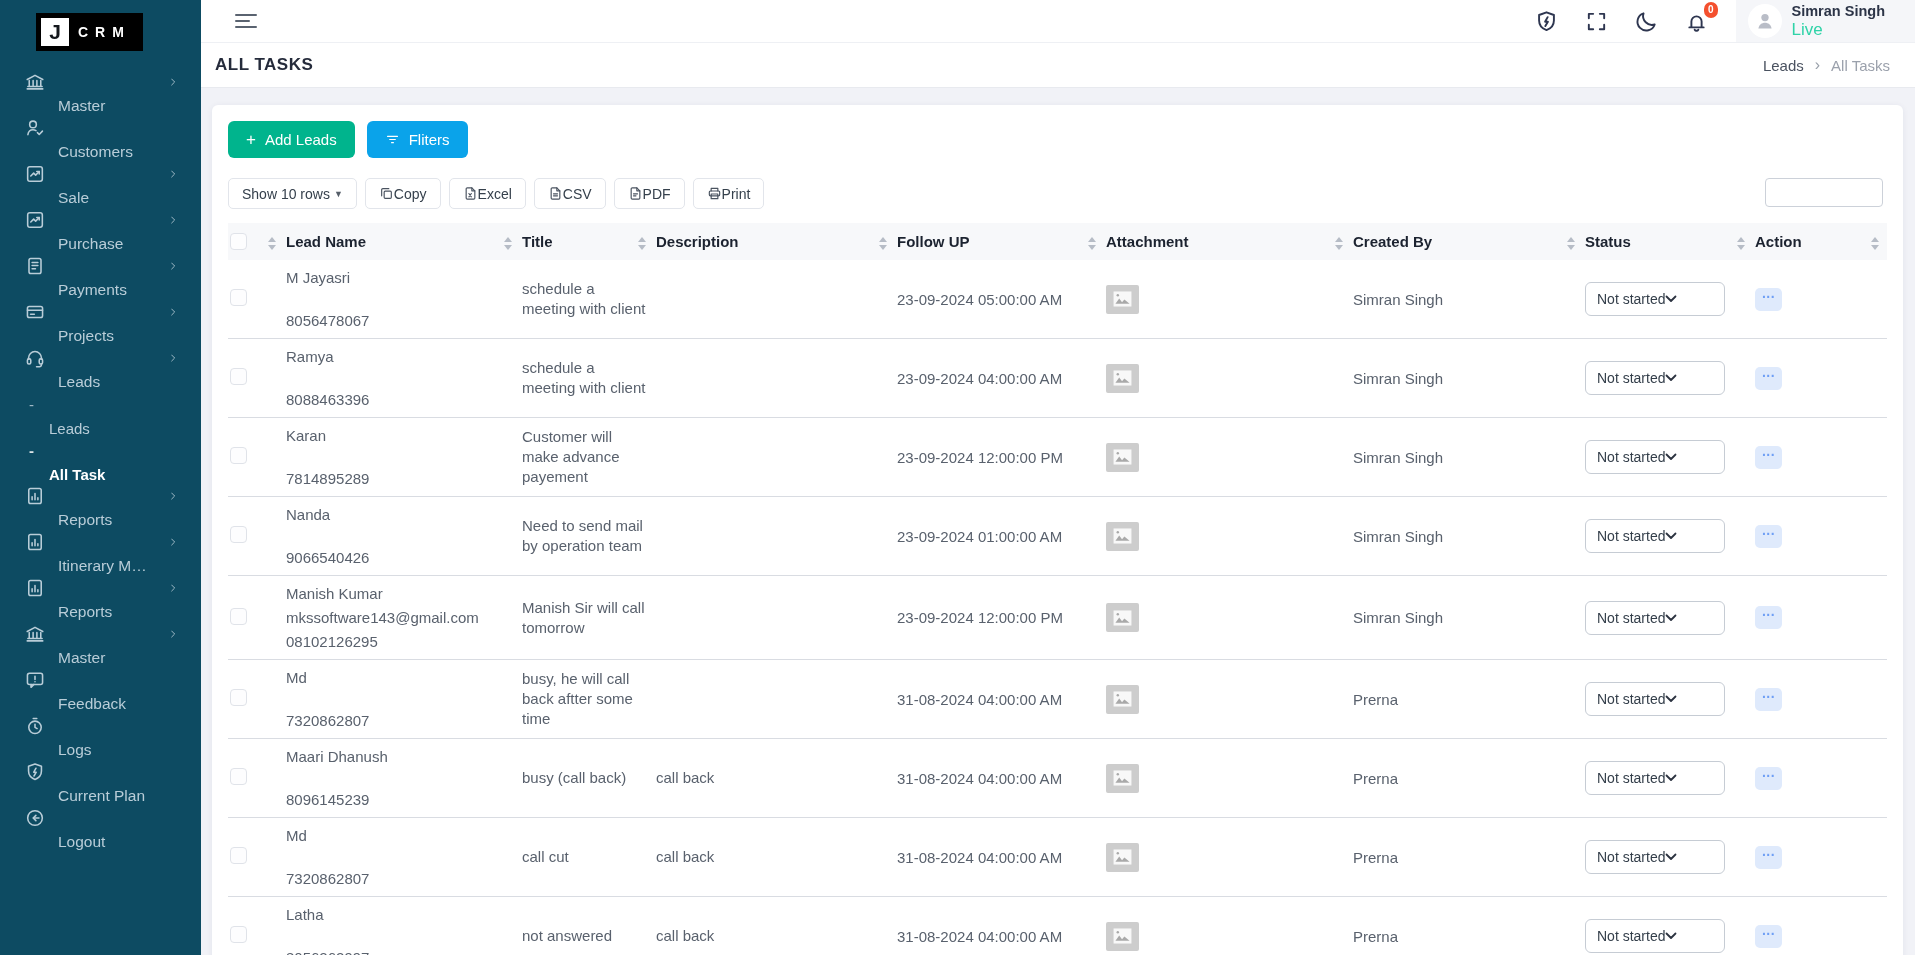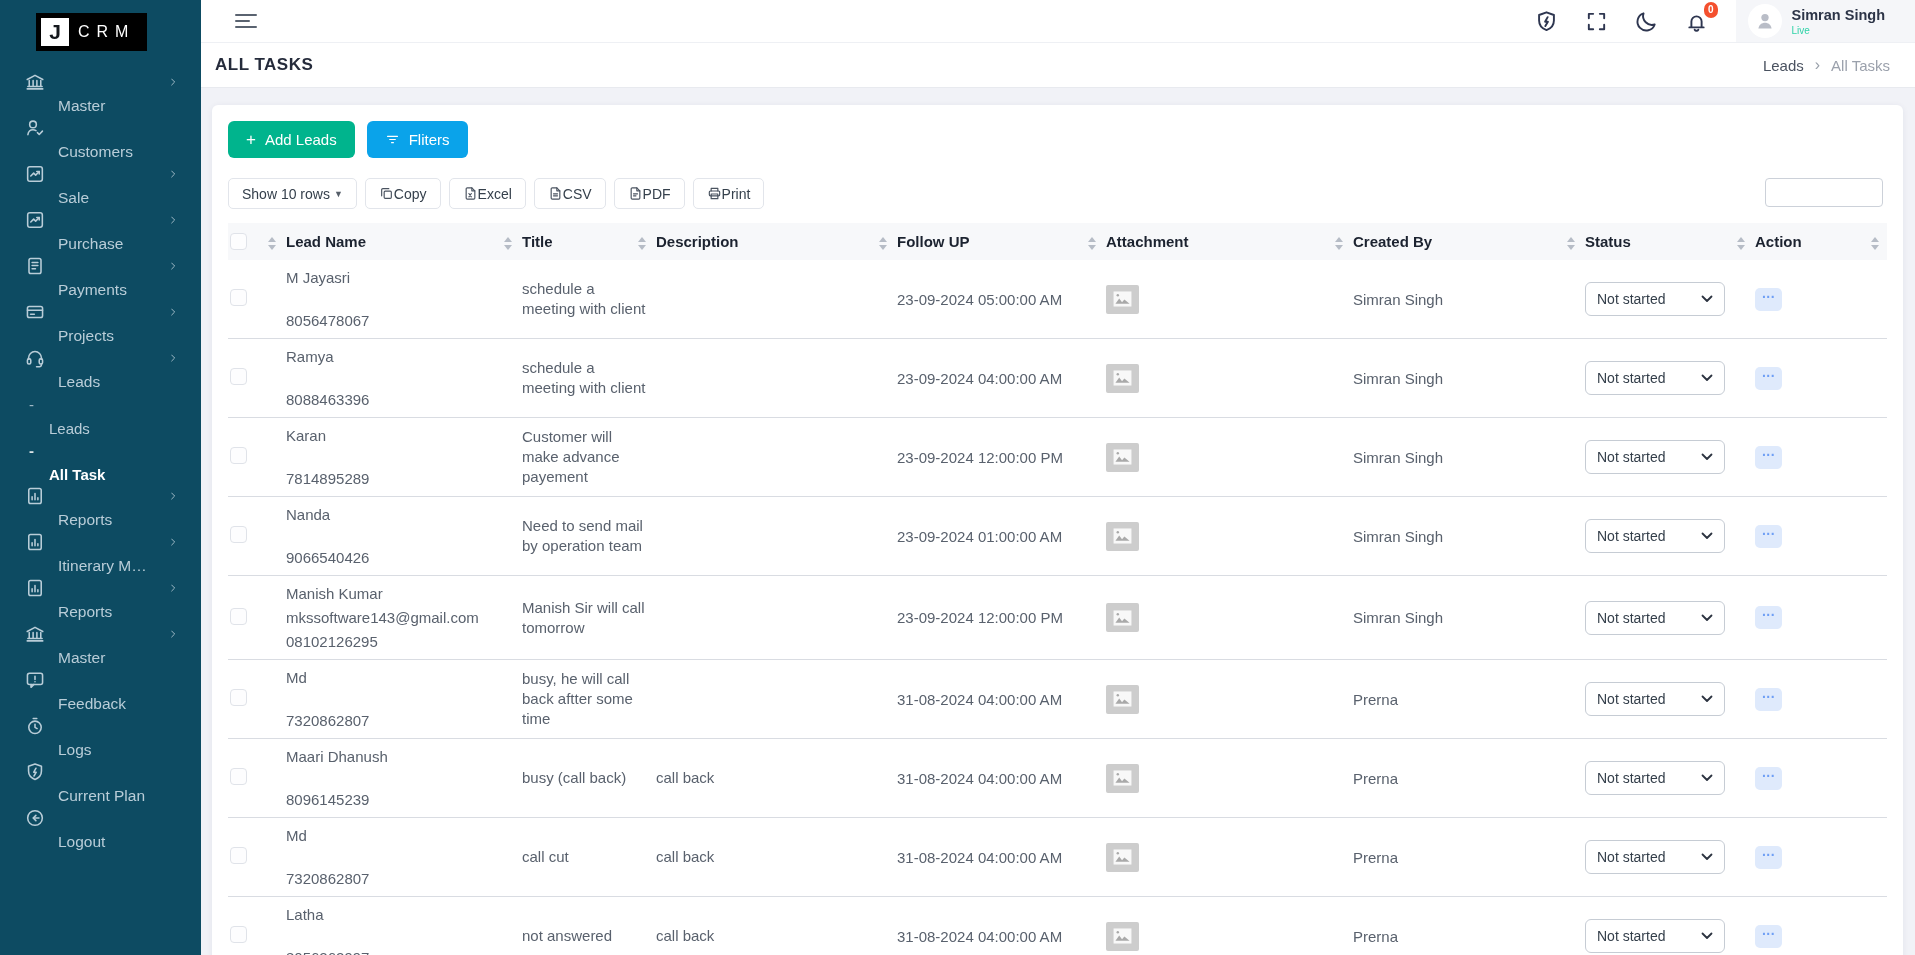--- a/index.html
+++ b/index.html
@@ -6,21 +6,21 @@
   html,body { margin:0; padding:0; width:1915px; height:955px; overflow:hidden;
     font-family:"Liberation Sans", sans-serif; background:#f1f2f7; color:#59616d; }
   .app { display:flex; width:100%; height:100%; }
 
   
   .sidebar { width:201px; min-width:201px; background:var(--c-sidebar,#0d4b62); height:100%; }
   .logo { margin:13px 0 2px 36px; background:#000; display:inline-flex; align-items:center;
     padding:5px 12px 5px 5px; gap:9px; cursor:pointer; }
   .logo-j { width:28px; height:28px; background:#fff; color:#15181d; font-weight:bold; font-size:21px;
     display:flex; align-items:center; justify-content:center; }
-  .logo-text { color:#fff; font-weight:normal; font-size:16px; letter-spacing:7px; }
+  .logo-text { color:#fff; font-weight:bold; font-size:14px; letter-spacing:7px; }
   .nav { margin-top:6px; }
   .nav-item { height:46px; display:flex; align-items:center; padding:0 18px 0 25px; gap:13px;
     font-size:15.5px; color:#b9cdd8; cursor:pointer; white-space:nowrap; }
   .nav-item .icn { width:20px; height:20px; flex:0 0 20px; display:flex; }
   .icn svg { width:100%; height:100%; fill:none; stroke:currentColor; stroke-width:1.4;
     stroke-linecap:round; stroke-linejoin:round; }
   .nav-item .label { flex:1; overflow:hidden; text-overflow:ellipsis;margin-top:48px; }
   .nav-item .chev { width:12px; height:12px; display:flex; opacity:.9; }
   .nav-item.sub { padding-left:29px; gap:15px; font-size:15px; }
   .nav-item.sub .dash { opacity:.85; }
@@ -40,21 +40,21 @@
     stroke-linecap:round; stroke-linejoin:round; }
   .badge { position:absolute; top:-8px; right:-10px; background:var(--c-badge,#f4502e); color:#fff;
     font-size:10px; font-weight:bold; min-width:12px; height:16px; border-radius:9px;
     display:flex; align-items:center; justify-content:center; padding:0 4px; }
   .user-panel { background:#f5f6f9; height:100%; display:flex; align-items:center; gap:10px;
     padding:0 30px 0 12px; cursor:pointer; }
   .avatar { width:34px; height:34px; border-radius:50%; background:#fff; color:#b9bdc7;
     display:flex; align-items:center; justify-content:center; }
   .avatar svg { width:22px; height:22px; }
   .user-name { font-size:14.5px; color:#2c3447; font-weight:bold; line-height:1.25; }
-  .user-status { font-size:10px; color:var(--c-live,#2fd3a8); }
+  .user-status { font-size:17px; color:var(--c-live,#2fd3a8); }
 
   .titlebar { height:45px; background:#fff; border-bottom:1px solid #e8eaef; display:flex;
     align-items:center; justify-content:space-between; padding:0 25px 0 14px; }
   .titlebar h1 { font-size:17px; letter-spacing:.5px; color:#252b3b; margin:0; font-weight:bold; }
   .breadcrumb { font-size:15px; color:#4a5260; display:flex; gap:11px; align-items:center; }
   .breadcrumb .sep { color:#9aa1ab; font-size:16px; }
   .breadcrumb .current { color:#9ba1ac; }
 
   .content { flex:1; padding:17px 12px 0 11px; overflow:hidden; }
   .card { background:#fff; border-radius:6px; box-shadow:0 1px 6px rgba(30,40,80,.07);
@@ -92,21 +92,21 @@
     vertical-align:middle; color:#59616d; }
   .checkbox { width:17px; height:17px; border:1.5px solid #e0e3e9; border-radius:4px;
     background:#fdfdfe; display:inline-block; cursor:pointer; }
   .lead { display:flex; flex-direction:column; justify-content:center; gap:5px; line-height:19px; }
   .lead-email { min-height:14px; }
   .title-text, .desc-text { line-height:20px; }
   .follow { white-space:nowrap; }
   .attach-box { width:33px; height:29px; background:#cdcdcd; border-radius:2px;
     display:flex; align-items:center; justify-content:center; }
   .status-select { width:140px; height:34px; border:1px solid #c6ccd4; border-radius:6px;
-    display:flex; align-items:center; justify-content:space-between; padding:0 11px;
+    display:flex; align-items:center; justify-content:flex-start; padding:0 11px;
     font-size:14px; color:#333e4a; background:#fff; cursor:pointer; }
   .status-select .chevdown { width:12px; height:8px; display:flex; color:#2c3340; }
   .chevdown svg { width:100%; height:100%; fill:none; stroke:currentColor; stroke-width:1.8;
     stroke-linecap:round; stroke-linejoin:round; }
   .action-btn { width:27px; height:23px; background:#dfeafc; border:none; border-radius:5px;
     color:#6f9ff5; font-weight:bold; font-size:14px; cursor:pointer; display:flex;
     align-items:flex-start; justify-content:center; line-height:9px; letter-spacing:.5px; }
 </style>
 </head>
 <body>

